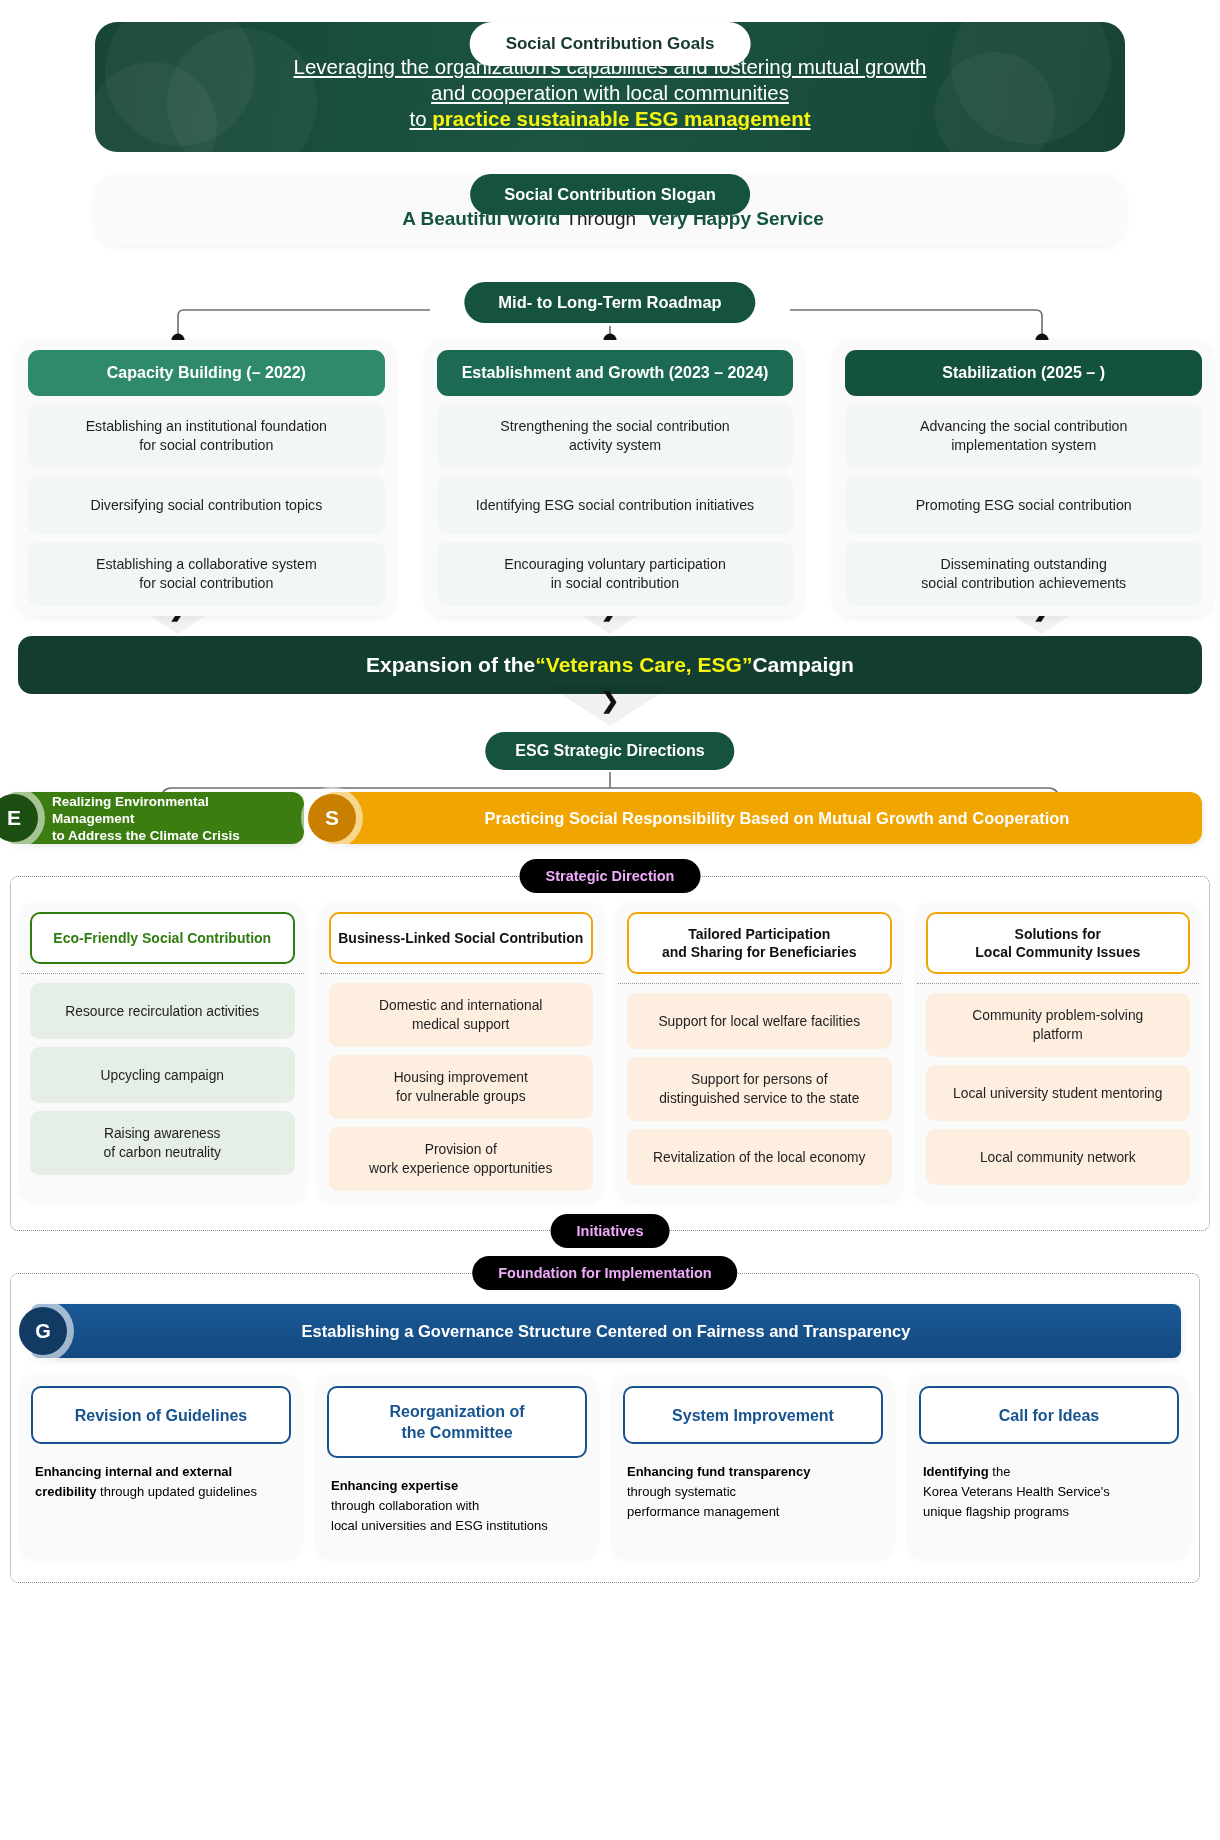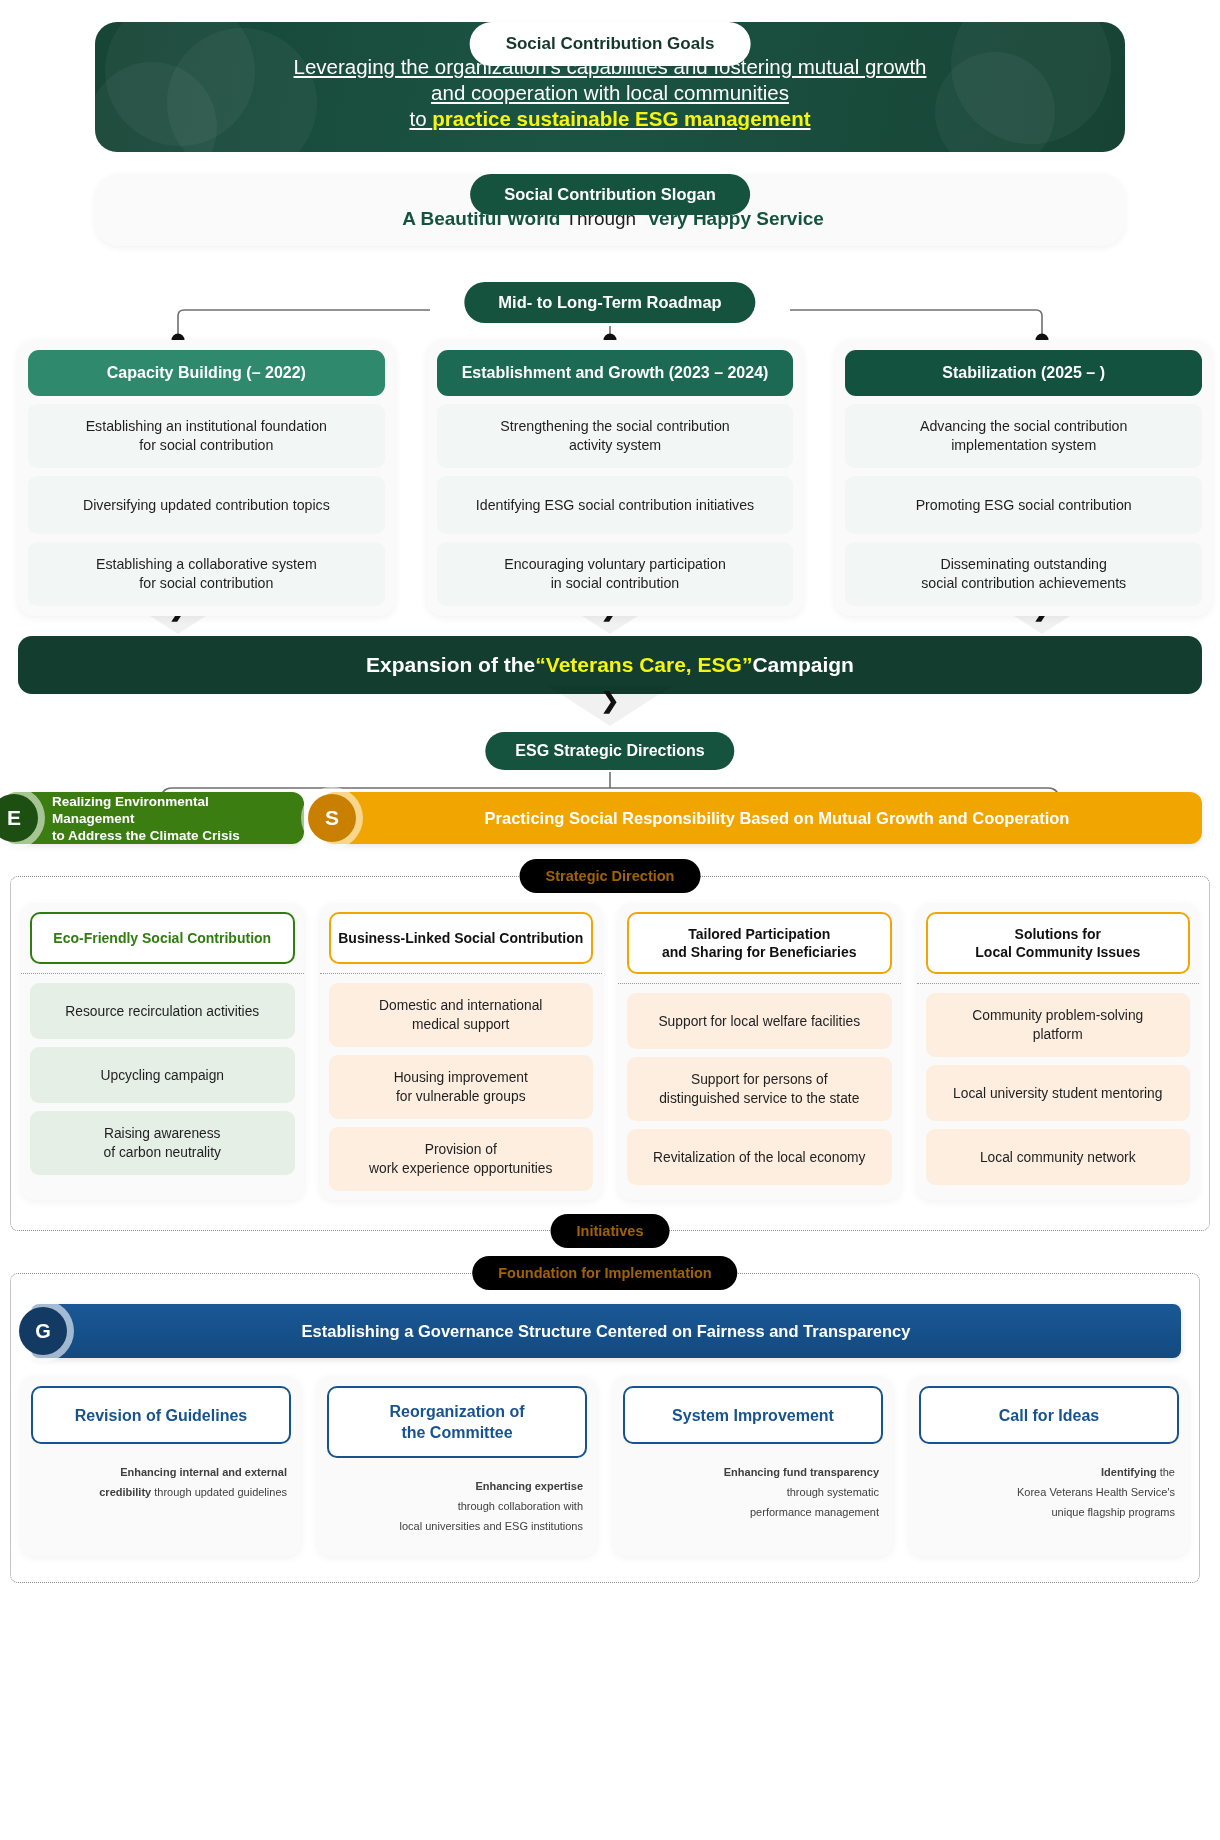--- a/index.html
+++ b/index.html
@@ -232,21 +232,21 @@
   
   .sd-block {
     position: relative;
     margin: 26px 10px 0 10px;
     border: 1.5px dotted #8a8a8a;
     border-radius: 8px;
     padding: 26px 10px 30px 10px;
   }
   .tab-pill {
     position: absolute; left: 50%; transform: translateX(-50%);
-    background: #000; color: #a16207; border-radius: 18px;
+    background: #000; color: #f0abfc; border-radius: 18px;
     padding: 9px 26px; font-size: 14.5px; font-weight: 700;
     white-space: nowrap; z-index: 7;
   }
   .tab-top { top: -18px; }
   .tab-bottom { bottom: -18px; }
 
   .sd-cols { display: flex; gap: 16px; }
   .sd-col {
     flex: 1;
     background: #fafafa;
@@ -328,25 +328,25 @@
     color: #17538f;
     text-align: center;
     font-size: 16px;
     line-height: 21px;
     font-weight: 700;
     padding: 13px 6px;
     min-height: 58px;
     display: flex; align-items: center; justify-content: center;
   }
   .fd-body {
-    text-align: right;
-    font-size: 11px;
+    text-align: left;
+    font-size: 13px;
     line-height: 20px;
     padding: 18px 4px 10px 4px;
-    color: #404040;
+    color: #000000;
   }
   .fd-body b { font-weight: 700; }
 
   svg.conn { display: block; }
 </style>
 </head>
 <body>
 
 <div class="page">
 
@@ -382,21 +382,21 @@
       <circle cx="610" cy="58" r="6.5" fill="#111"></circle>
       <circle cx="1042" cy="58" r="6.5" fill="#111"></circle>
     </svg>
     <div class="roadmap-pill">Mid- to Long-Term Roadmap</div>
 
     <div class="roadmap-cols">
 
       <div class="rm-col">
         <div class="rm-head c1">Capacity Building  (– 2022)</div>
         <div class="rm-item">Establishing an institutional foundation<br>for social contribution</div>
-        <div class="rm-item">Diversifying updated contribution topics</div>
+        <div class="rm-item">Diversifying social contribution topics</div>
         <div class="rm-item">Establishing a collaborative system<br>for social contribution</div>
       </div>
 
       <div class="rm-col">
         <div class="rm-head c2">Establishment and Growth (2023 – 2024)</div>
         <div class="rm-item">Strengthening the social contribution<br>activity system</div>
         <div class="rm-item">Identifying ESG social contribution initiatives</div>
         <div class="rm-item">Encouraging voluntary participation<br>in social contribution</div>
       </div>
 

